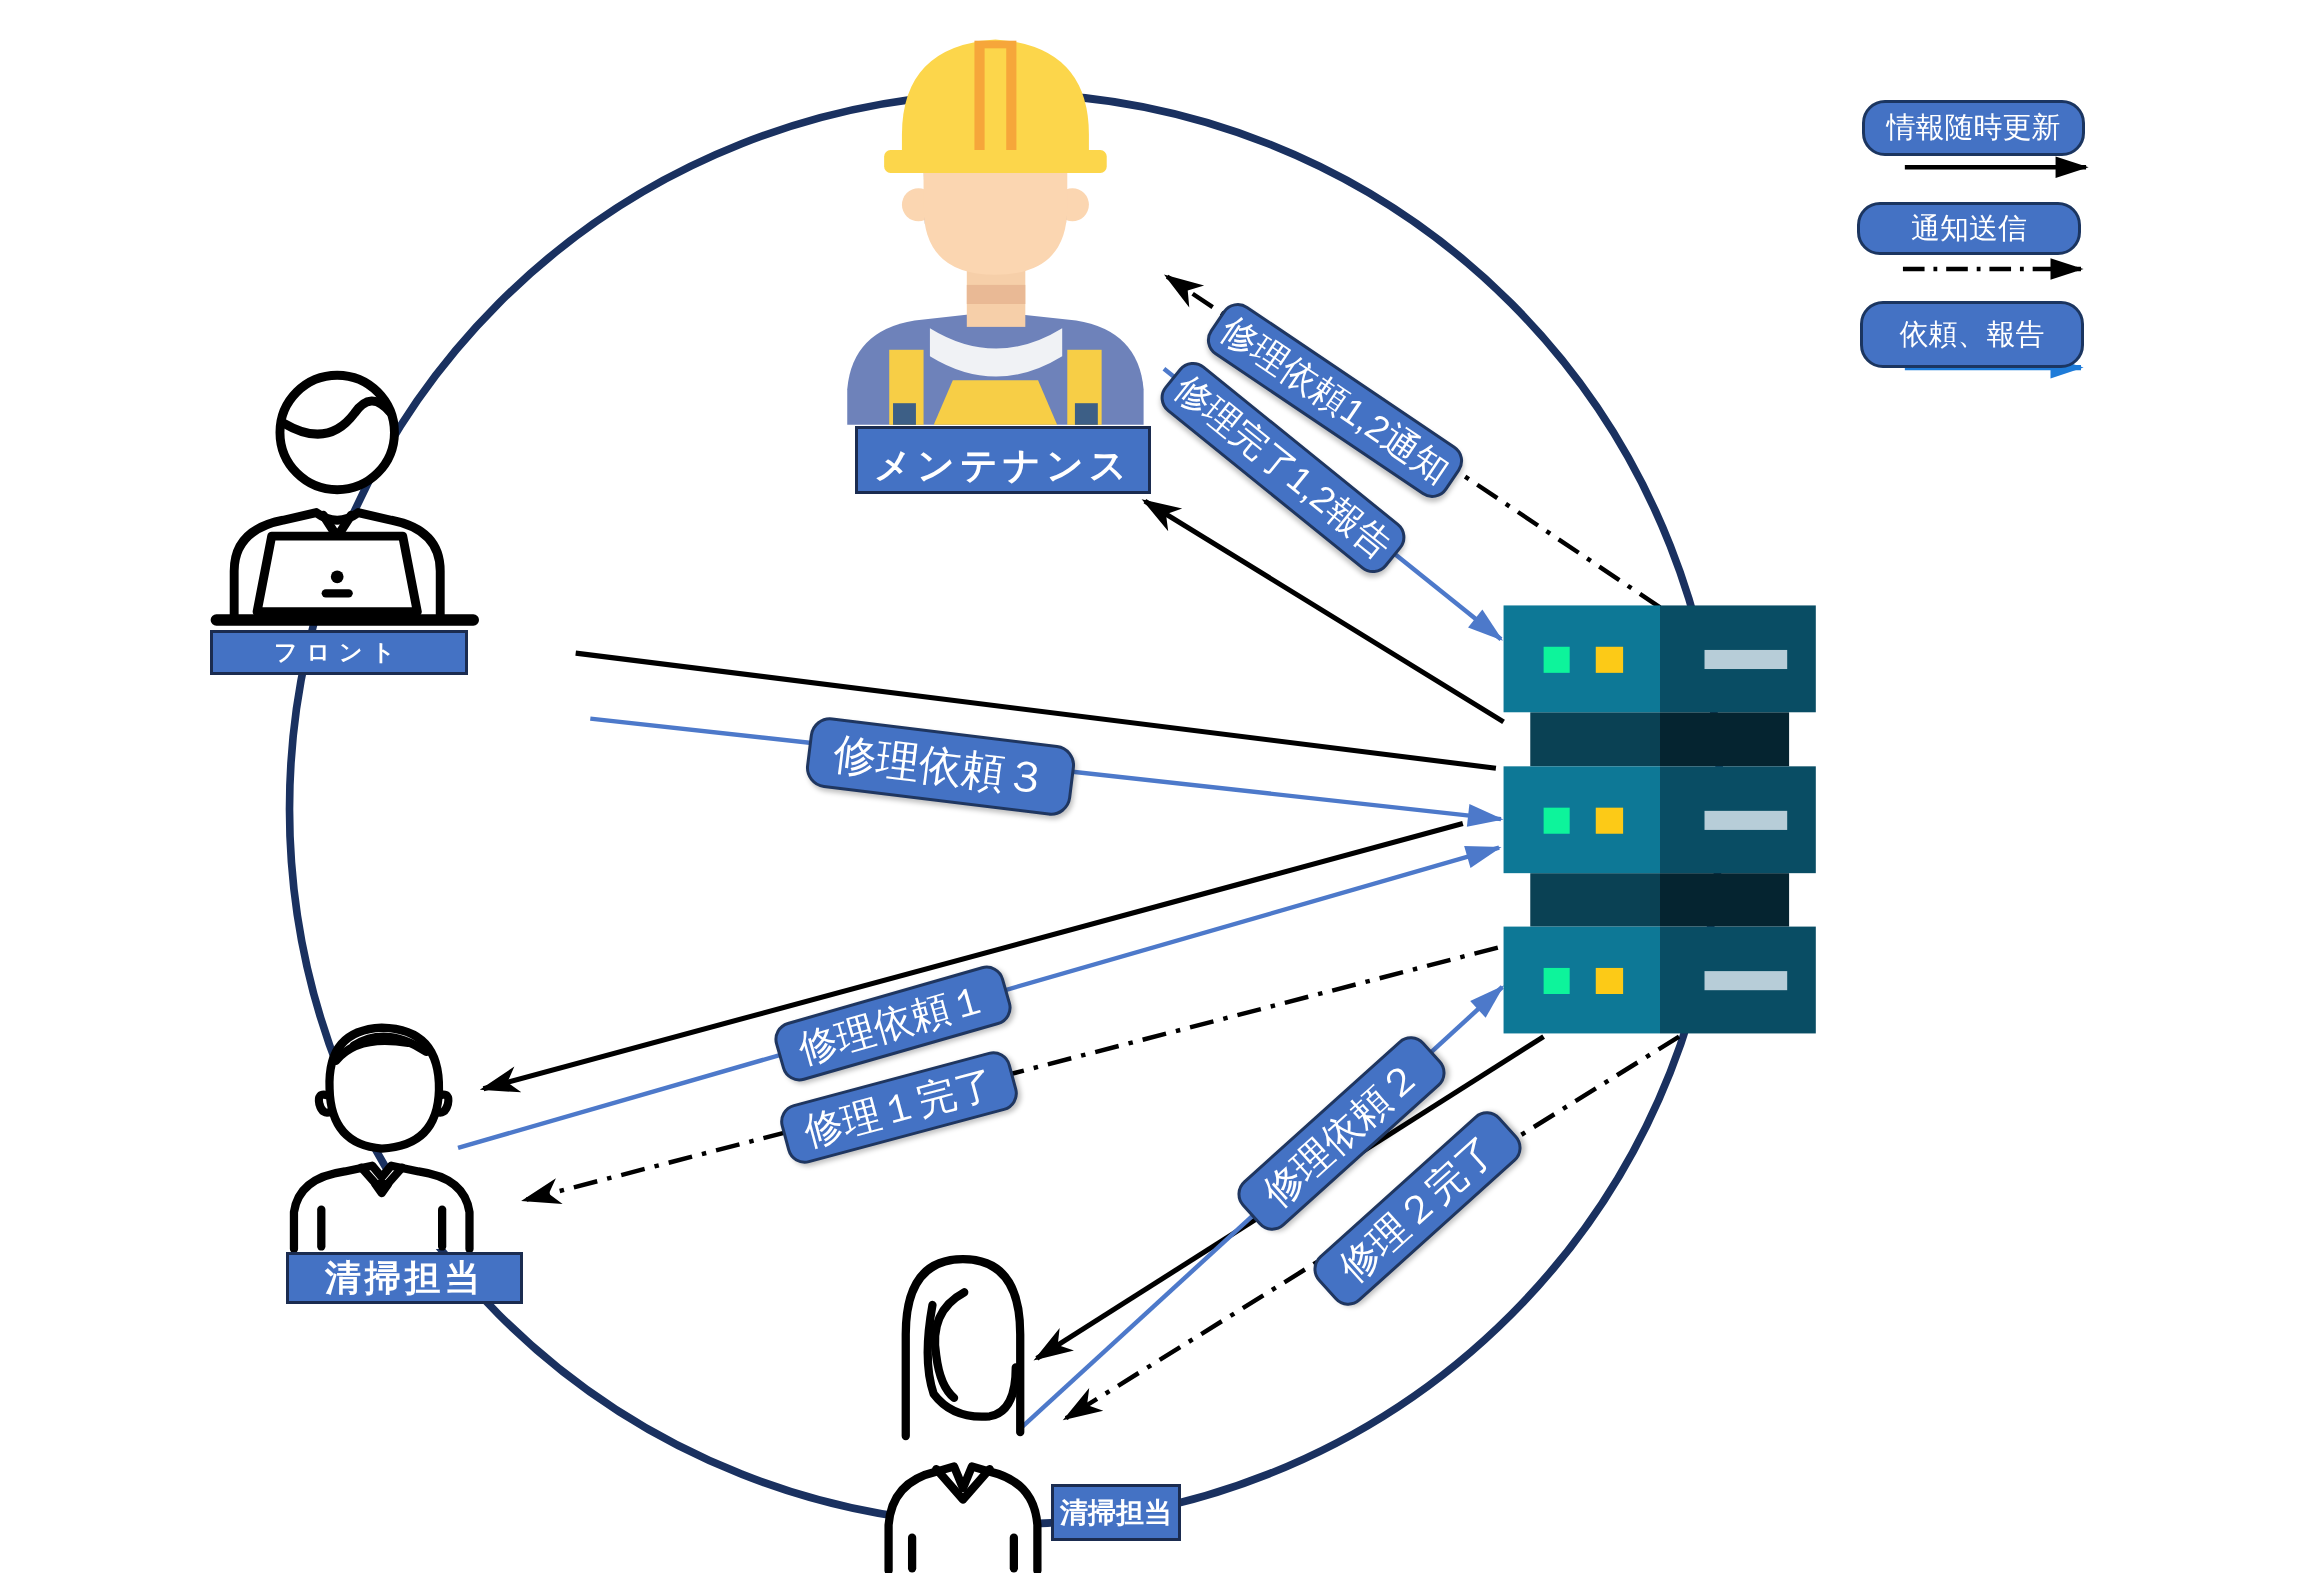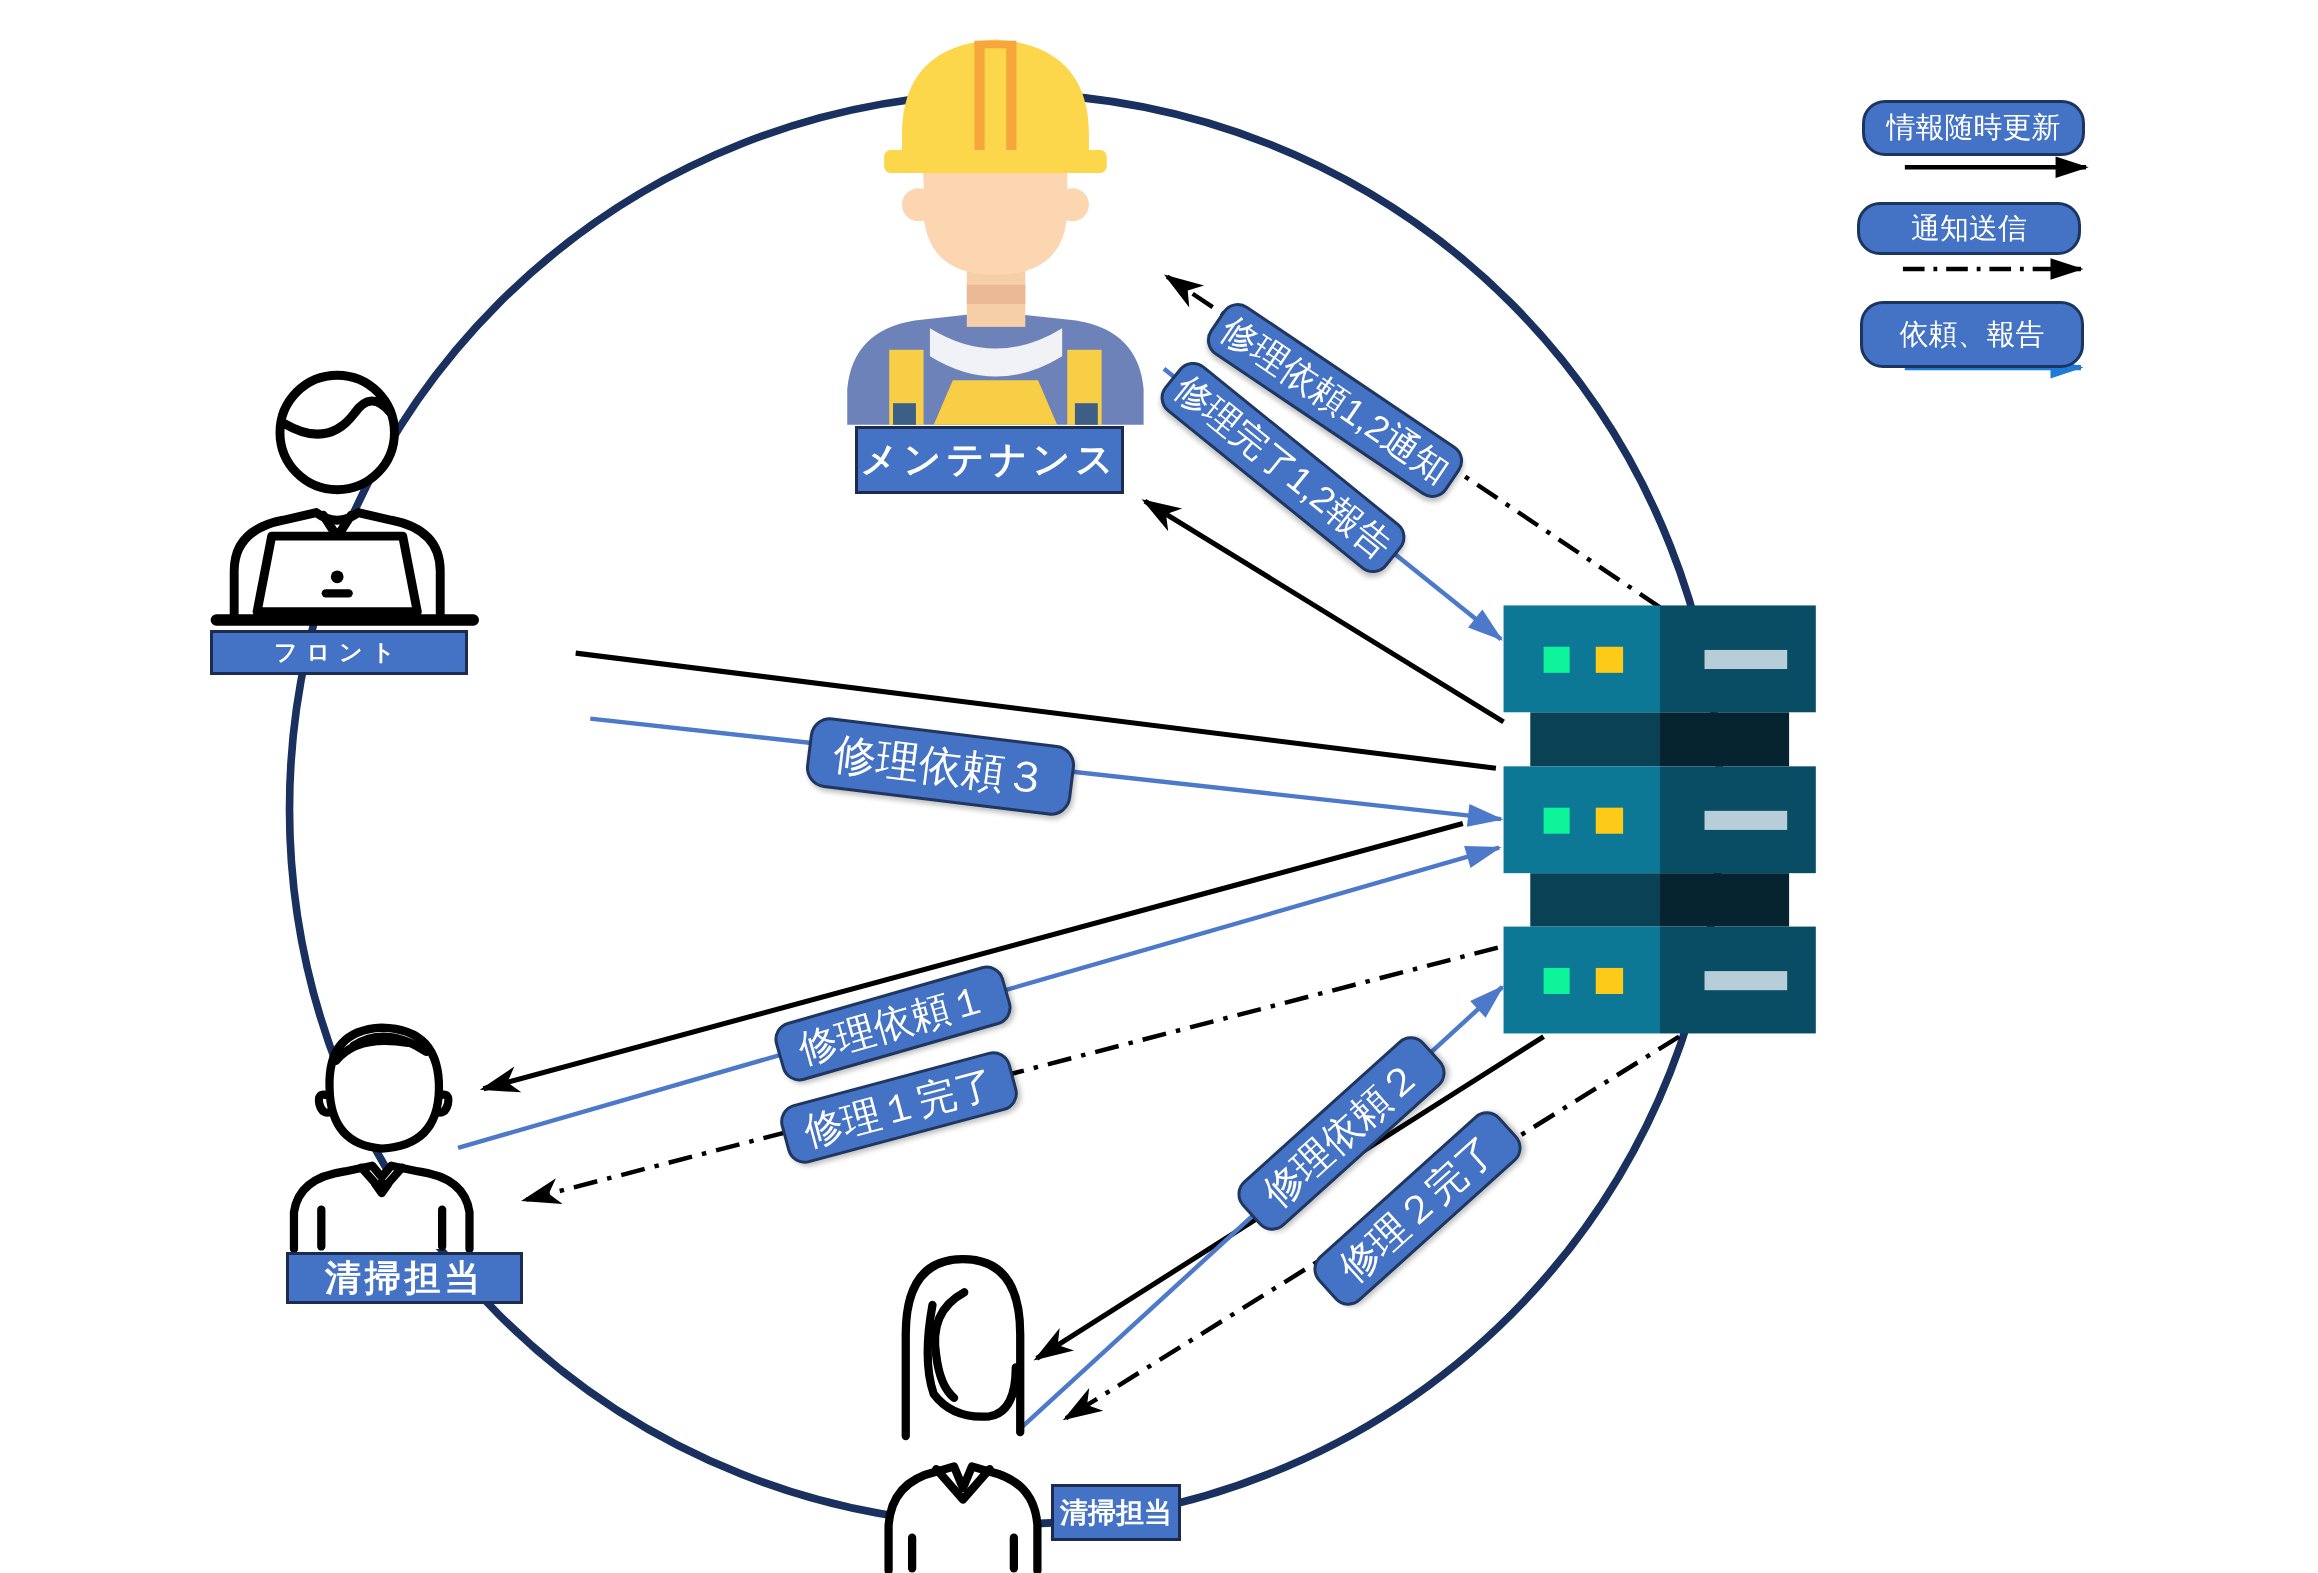--- a/index.html
+++ b/index.html
@@ -141,21 +141,21 @@
       <path d="M1424,2258 L1424,2098 Q1424,1980 1514,1980 Q1604,1980 1604,2098 L1604,2252" fill="#fff"></path>
       <path d="M1466,2052 Q1450,2140 1468,2192 Q1498,2232 1556,2227 Q1597,2220 1597,2150"></path>
       <path d="M1516,2032 Q1460,2062 1472,2132 Q1478,2180 1500,2198"></path>
       <path d="M1397,2470 L1397,2398 Q1402,2330 1472,2314 L1500,2306 L1514,2340 L1528,2306 L1556,2314 Q1626,2330 1631,2398 L1631,2470" fill="#fff"></path>
       <path d="M1472,2310 L1514,2358 L1556,2310"></path>
       <path d="M1434,2418 L1434,2466"></path>
       <path d="M1594,2418 L1594,2466"></path>
     </g>
   </svg>
 
-  <div class="plate" style="left:855px;top:426px;width:269px;height:68px;font-size:37px;letter-spacing:5.1px;">
+  <div class="plate" style="left:855px;top:426px;width:296px;height:68px;font-size:37px;letter-spacing:5.1px;align-items:flex-end;">
     <span>メンテナンス</span>
   </div>
   <div class="plate" style="left:210px;top:630px;width:258px;height:45px;font-size:23px;letter-spacing:9px;">
     <span>フロント</span>
   </div>
   <div class="plate" style="left:286px;top:1252px;width:237px;height:52px;font-size:36px;letter-spacing:3.8px;">
     <span>清掃担当</span>
   </div>
   <div class="plate" style="left:1051px;top:1484px;width:130px;height:57px;font-size:28px;border-width:3.2px;">
     <span>清掃担当</span>

